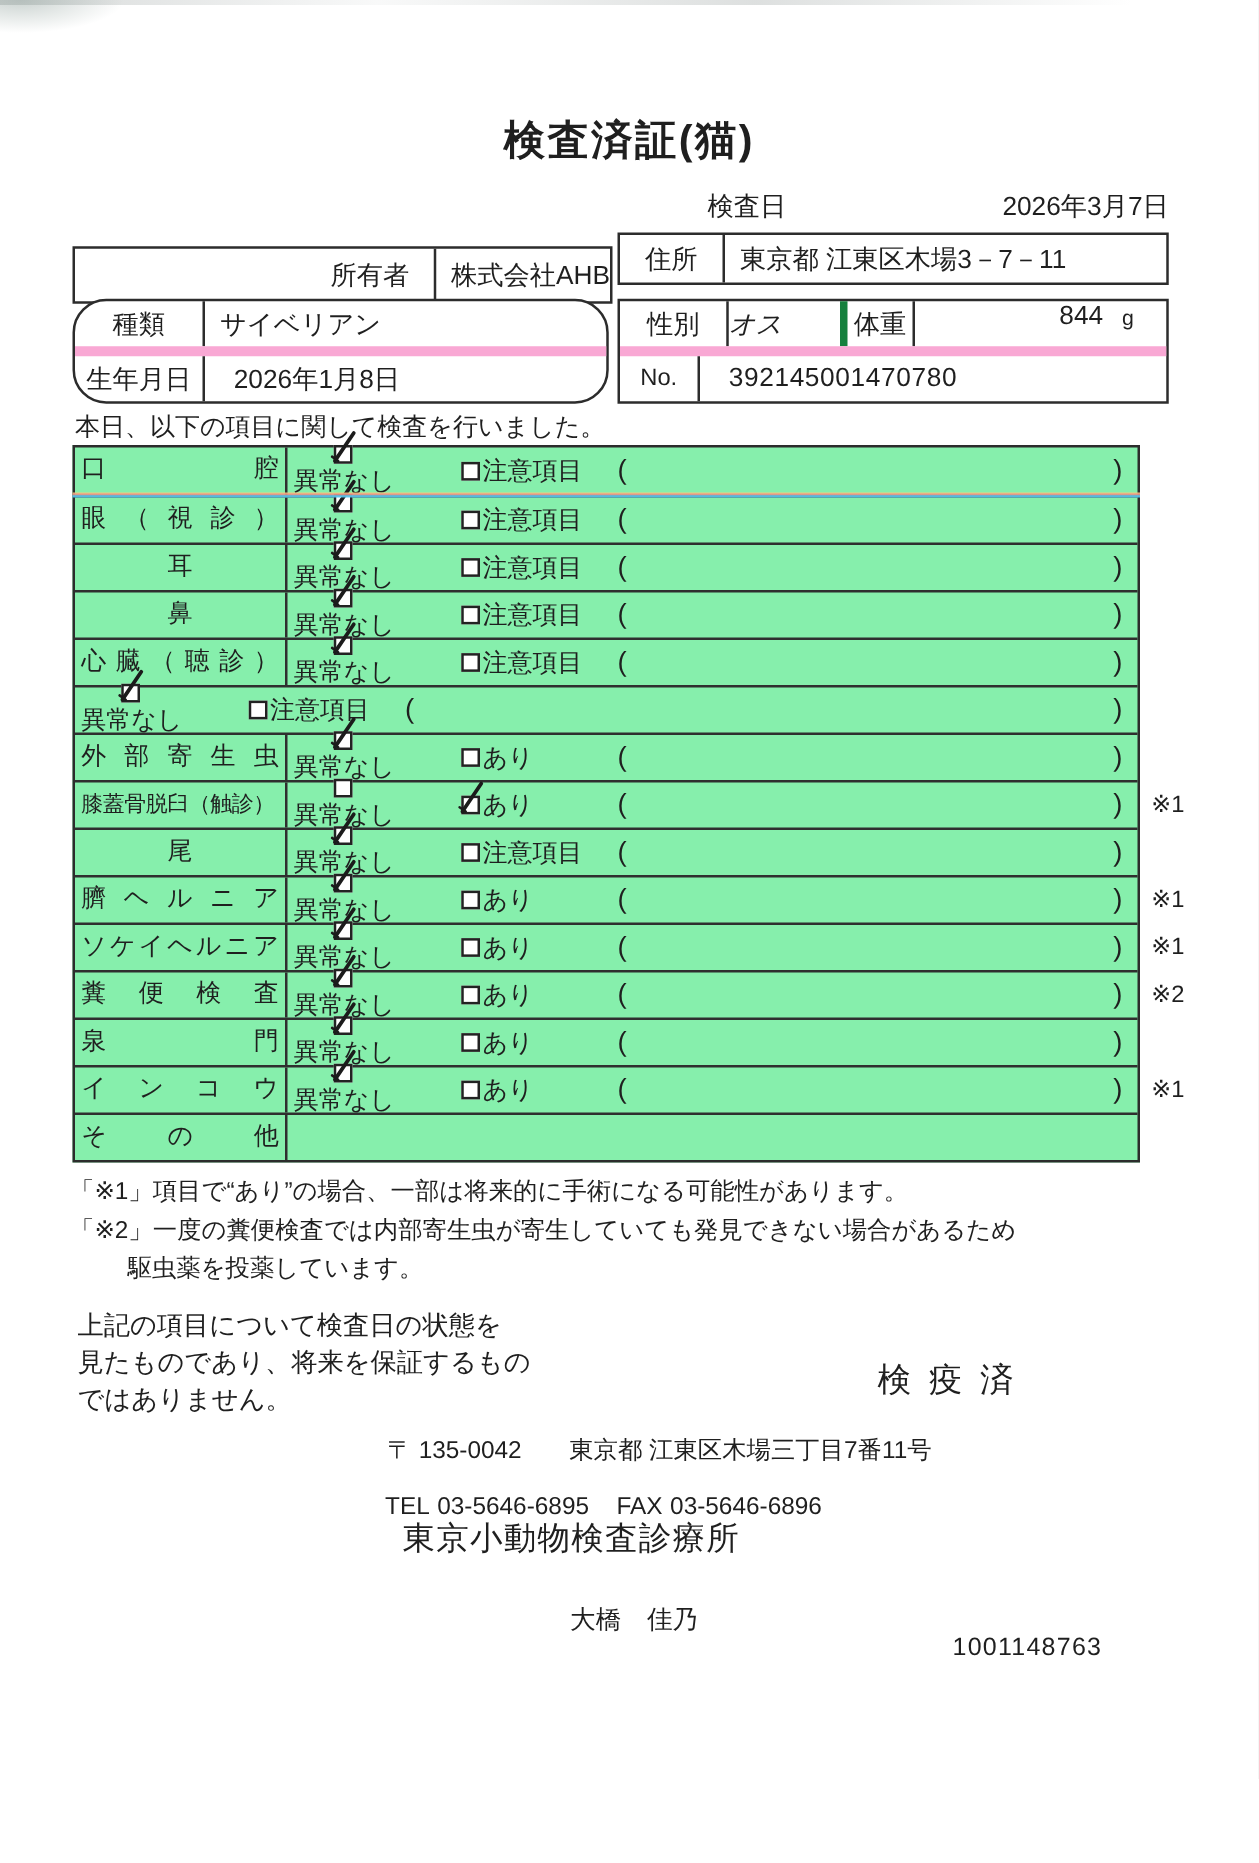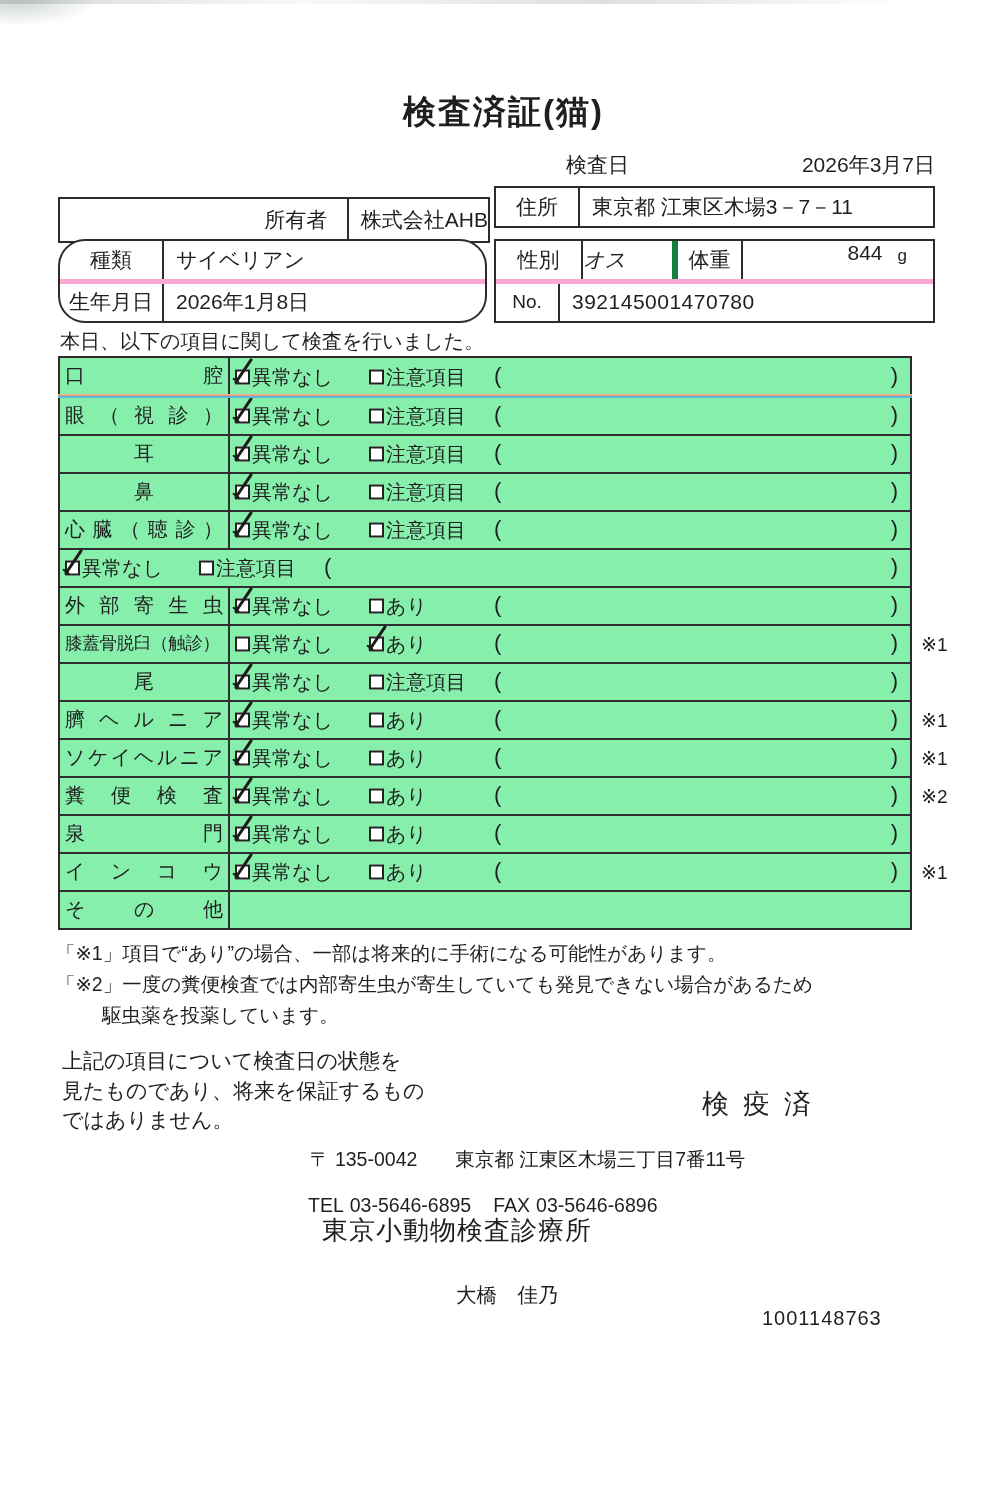--- a/index.html
+++ b/index.html
@@ -16,27 +16,27 @@
 
   .title { position:absolute; top:90px; left:0; width:100%; text-align:center;
     font-size:33px; font-weight:bold; letter-spacing:2px; }
 
   .date-label { position:absolute; left:566px; top:151px; font-size:21px; }
   .date-value { position:absolute; right:72px; top:151px; font-size:21px; }
 
   .box { position:absolute; border:2px solid #2c2c2c; box-sizing:border-box; background:#fff;
     display:flex; flex-direction:column; }
   .brow { flex:1; display:flex; align-items:stretch; min-height:0; }
-  .brow + .brow { border-top:5px solid #f9a8d4; }
+  .brow + .brow { border-top:8px solid #f9a8d4;gap:11px; }
   .cl { display:flex; align-items:center; justify-content:center;
     border-right:2px solid #2c2c2c; box-sizing:border-box; font-size:21px; flex:none; }
   .cm { display:flex; align-items:center; padding-left:0; box-sizing:border-box;
     border-right:6px solid #15803d; font-size:21px; flex:none;font-style:italic; }
   .cv { flex:1; display:flex; align-items:center; padding-left:12px; font-size:21px; }
-  .w104{width:104px} .w84{width:84px} .w87{width:87px} .w95{width:95px} .w65{width:65px} .w86{width:64px}
+  .w104{width:104px} .w84{width:84px} .w87{width:87px} .w95{width:95px} .w65{width:54px} .w86{width:64px}
   #owner-left  { left:58px;  top:197px; width:432px; height:46px;align-items:flex-end; }
   #owner-right { left:494px; top:186px; width:441px; height:42px; }
   #info-left   { left:58px;  top:239px; width:429px; height:84px;border-radius:27px; }
   #info-right  { left:494px; top:239px; width:441px; height:84px; }
   .cw { flex:1; display:flex; align-items:baseline; justify-content:flex-end;
     padding-right:26px; font-size:21px; }
   .unit { font-size:17px; margin-left:15px; transform:translateY(1px); }
   .no-label { font-size:19px; }
   .num { letter-spacing:0.5px; }
 
@@ -47,21 +47,21 @@
   .trow { position:relative; display:flex; height:38px; box-sizing:border-box; }
   .trow + .trow { border-top:2px solid #2f2f2f; }
   .tlabel { width:170px; flex:none; border-right:2px solid #2f2f2f; box-sizing:border-box;
     padding:0 5px; font-size:20px; line-height:35px; white-space:nowrap; overflow:hidden; }
   .tlabel.spread { text-align:justify; text-align-last:justify; text-justify:inter-character; white-space:normal; }
   .tlabel.center { text-align:center; }
   .tlabel.fit { font-size:17.5px; letter-spacing:-0.3px; text-align:left; }
   .tcell { position:relative; flex:1; }
   .opt { position:absolute; top:50%; transform:translateY(-50%);
     display:flex; align-items:center; }
-  .o1 { left:5px; } .o2 { left:139px; }
+  .o1 { left:5px;flex-direction:column; } .o2 { left:139px; }
   .cb { width:15px; height:15px; border:2px solid #222; box-sizing:border-box;
     margin-right:2px; position:relative; background:#fff; flex:none; }
   .cb.checked::after { content:""; position:absolute; width:30px; height:2.6px; background:#1b1b1b;
     left:-1px; bottom:-2px; transform-origin:0 100%; transform:rotate(-56deg); border-radius:2px; }
   .cb.checked::before { content:""; position:absolute; width:8px; height:2.4px; background:#1b1b1b;
     left:-5px; bottom:1px; transform:rotate(35deg); border-radius:2px; }
   .ol { font-size:20px; white-space:nowrap; }
   .pr { position:absolute; top:50%; transform:translateY(-52%); font-size:22px; }
   .po { left:264px; } .pc { right:12px; }
   .rownote { position:absolute; right:-46px; top:50%; transform:translateY(-50%);

